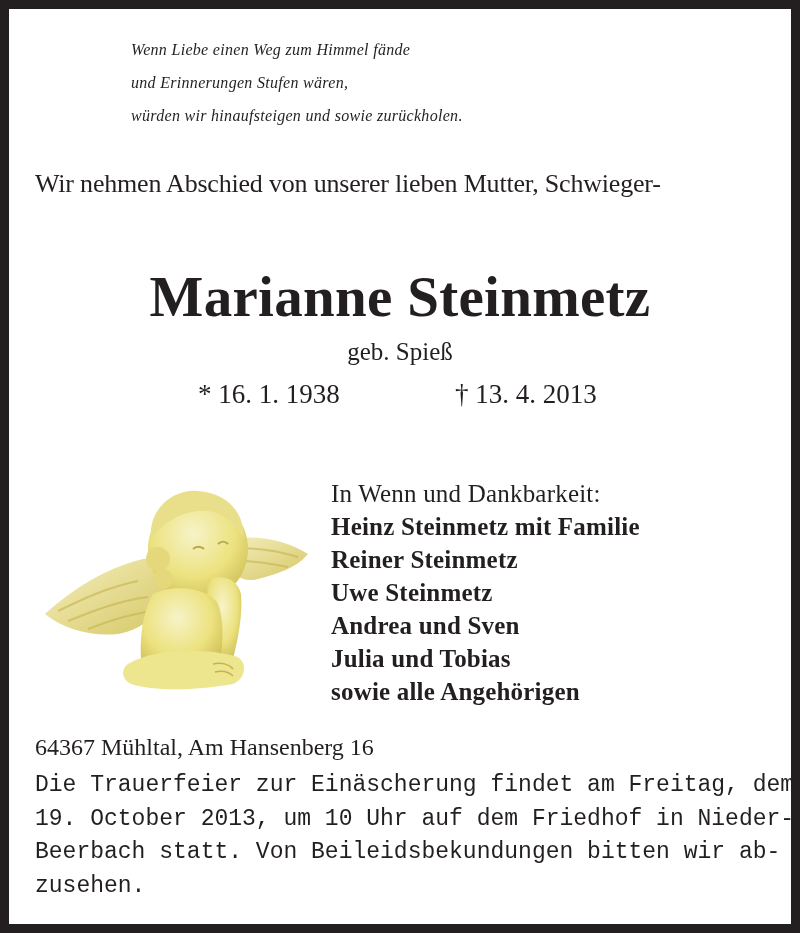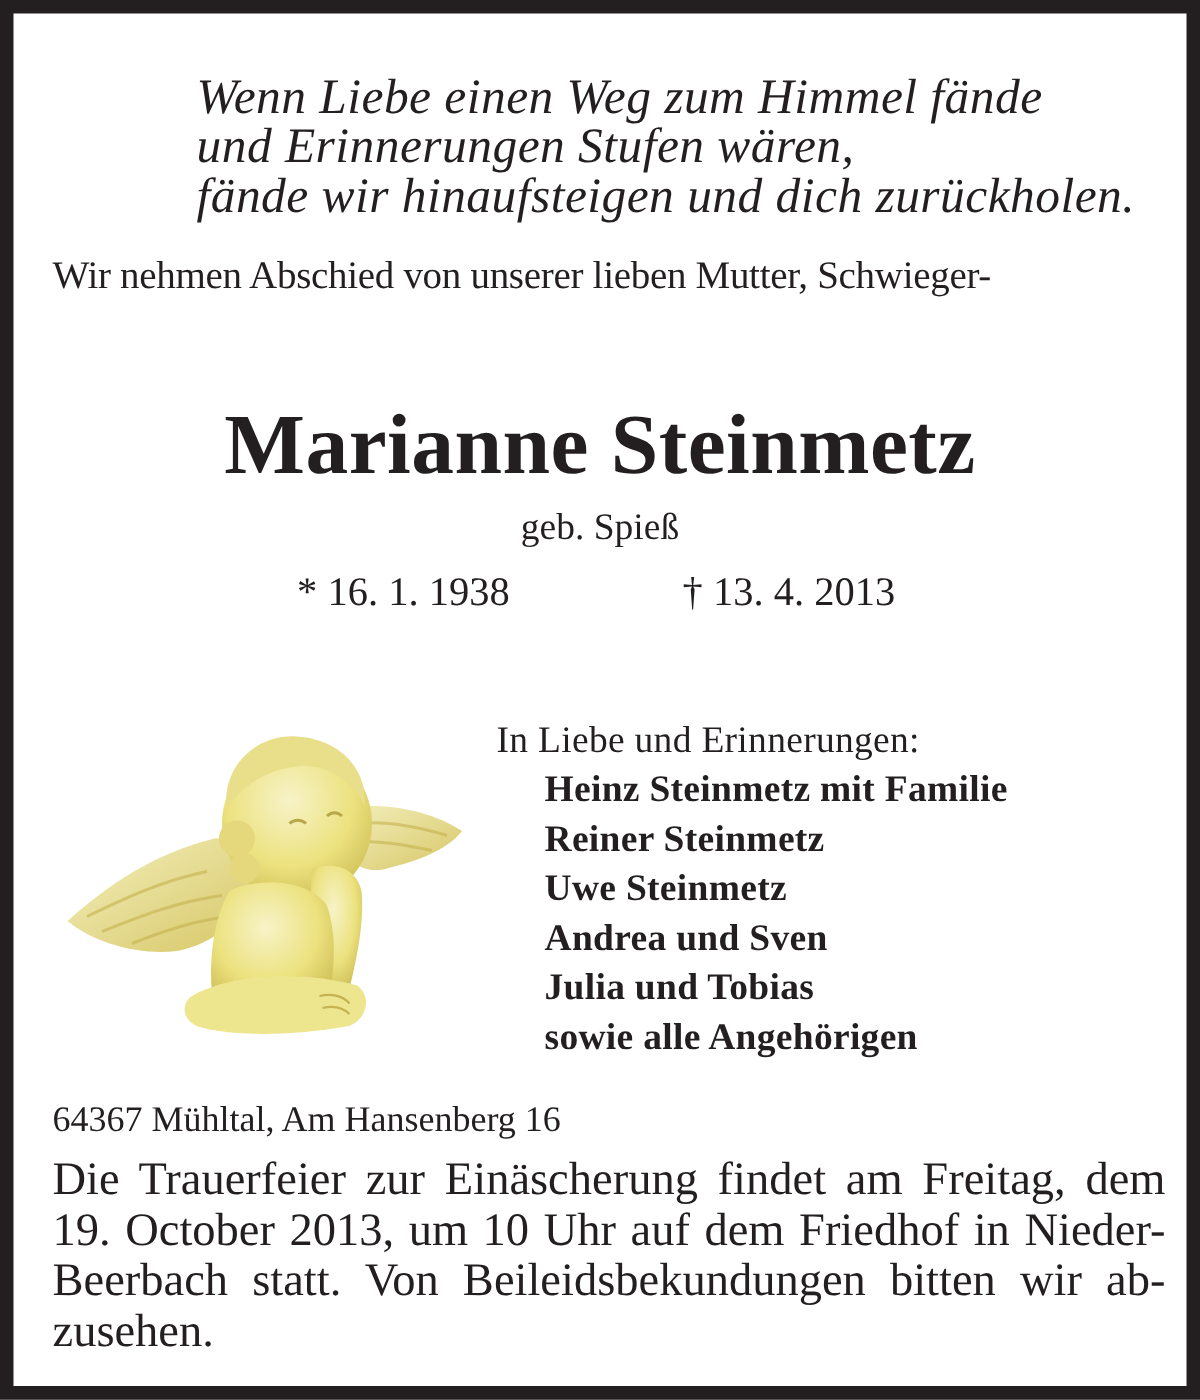--- a/index.html
+++ b/index.html
@@ -21,24 +21,23 @@
       height: 915px;
       background: #ffffff;
       color: #231f20;
       font-family: "Liberation Serif", "DejaVu Serif", serif;
     }
     .poem {
       position: absolute;
       left: 122px;
       top: 24px;
       font-style: italic;
-      font-size: 33px;
+      font-size: 16px;
       line-height: 33px;
       letter-spacing: 0.3px;
-      margin-top: 16px;
     }
     .poem div { white-space: nowrap; }
     .intro {
       position: absolute;
       left: 26px;
       top: 158px;
       width: 740px;
       font-size: 26px;
       line-height: 34px;
       letter-spacing: -0.2px;
@@ -81,49 +80,50 @@
       height: 220px;
     }
     .mourners {
       position: absolute;
       left: 322px;
       top: 468px;
       font-size: 25px;
       line-height: 33px;
     }
     .mourners .head { font-weight: normal; letter-spacing: 0.2px; }
-    .mourners .m { font-weight: bold; white-space: nowrap; letter-spacing: 0.2px; margin-left: 32px; }
+    .mourners .m { font-weight: bold; white-space: nowrap; letter-spacing: 0.2px; }
     .address {
       position: absolute;
       left: 26px;
       top: 722px;
       font-size: 24px;
       line-height: 32px;
       white-space: nowrap;
     }
     .notice {
       position: absolute;
       left: 26px;
       top: 760px;
       width: 742px;
-      font-size: 31px;
+      font-size: 23px;
       line-height: 33.5px;
+      font-family: Liberation Mono, monospace;
     }
     .notice div { white-space: nowrap; }
     .notice .just { text-align: justify; text-align-last: justify; }
   </style>
 </head>
 <body>
 
 <div class="frame">
 
   <div class="poem">
     <div>Wenn Liebe einen Weg zum Himmel fände</div>
     <div>und Erinnerungen Stufen wären,</div>
-    <div>fände wir hinaufsteigen und dich zurückholen.</div>
+    <div>würden wir hinaufsteigen und sowie zurückholen.</div>
   </div>
 
   <div class="intro">
     <div>Wir nehmen Abschied von unserer lieben Mutter, Schwieger-</div>
   </div>
 
   <div class="name">Marianne Steinmetz</div>
   <div class="maiden">geb. Spieß</div>
   <div class="dates date-birth">* 16. 1. 1938</div>
   <div class="dates date-death">† 13. 4. 2013</div>
@@ -158,21 +158,21 @@
 
     <path d="M175 100 C190 95 205 100 208 115 C210 135 205 160 200 180 L180 182 C178 160 172 130 175 100 Z" fill="url(#ag)"></path>
 
     <path d="M120 115 C140 105 175 108 185 125 C192 145 190 170 185 190 L110 195 C105 170 108 135 120 115 Z" fill="url(#ag)"></path>
 
     <path d="M95 185 C120 170 170 168 205 178 C215 185 212 200 200 205 C160 212 120 212 98 205 C88 200 88 190 95 185 Z" fill="#eee58f"></path>
     <path d="M180 185 C188 183 196 185 200 190 M182 193 C190 191 196 193 200 197" stroke="#c4b34f" stroke-width="1.5" fill="none"></path>
   </svg>
 
   <div class="mourners">
-    <div class="head">In Liebe und Erinnerungen:</div>
+    <div class="head">In Wenn und Dankbarkeit:</div>
     <div class="m">Heinz Steinmetz mit Familie</div>
     <div class="m">Reiner Steinmetz</div>
     <div class="m">Uwe Steinmetz</div>
     <div class="m">Andrea und Sven</div>
     <div class="m">Julia und Tobias</div>
     <div class="m">sowie alle Angehörigen</div>
   </div>
 
   <div class="address">64367 Mühltal, Am Hansenberg 16</div>
 

